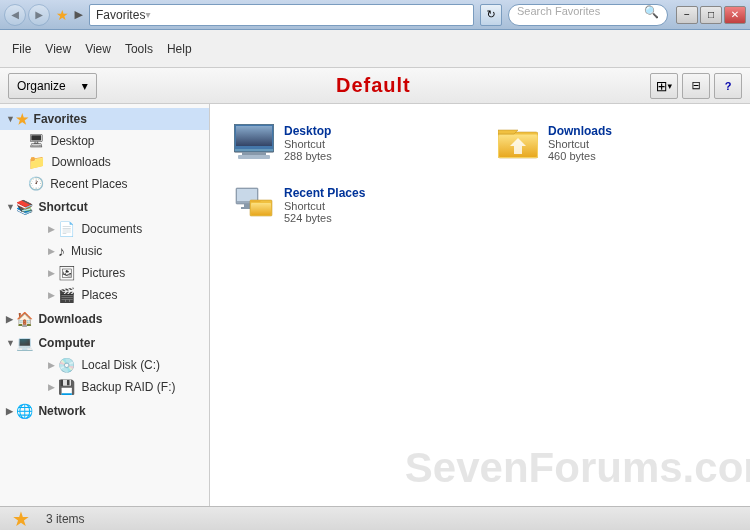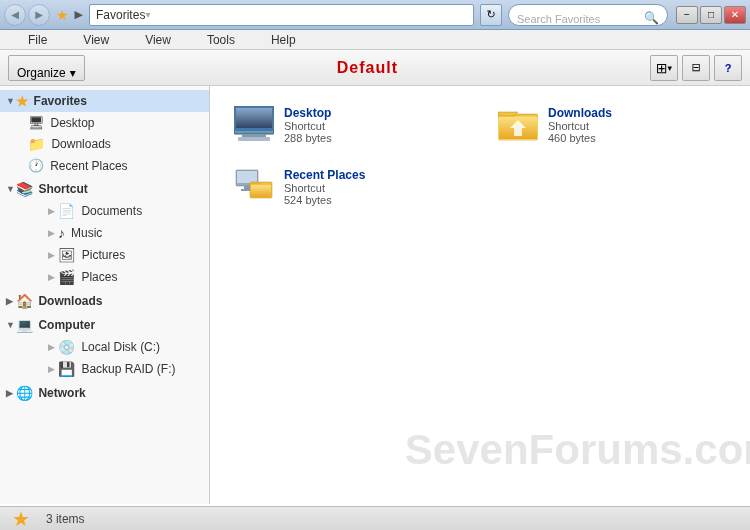--- a/index.html
+++ b/index.html
@@ -77,21 +77,21 @@
     .search-box {
       width: 160px;
       height: 22px;
       border: 1px solid #7a9cbf;
       border-radius: 11px;
       background: #fff;
       padding: 0 8px;
       font-size: 11px;
       color: #aaa;
       display: flex;
-      align-items: flex-end;
+      align-items: flex-start;
       justify-content: space-between;
     }
     .title-bar-controls {
       display: flex;
       gap: 2px;
       margin-left: 8px;
     }
     .ctrl-btn {
       width: 22px;
       height: 18px;
@@ -105,26 +105,26 @@
       font-size: 10px;
     }
     .ctrl-btn.close {
       background: linear-gradient(to bottom, #f08080, #c04040);
       color: white;
     }
 
     
     .menu-bar {
       background: #f0f0f0;
-      height: 20px;
-      display: flex;
-      align-items: center;
-      padding: 0 24px;
+      height: 38px;
+      display: flex;
+      align-items: center;
+      padding: 0 8px;
       border-bottom: 1px solid #ccc;
-      gap: 28px;
+      gap: 6px;
     }
     .menu-item {
       font-size: 12px;
       color: #333;
       cursor: pointer;
       padding: 2px 4px;
     }
 
     
     .toolbar {
@@ -138,27 +138,27 @@
     }
     .organize-btn {
       height: 26px;
       border: 1px solid #aaa;
       background: linear-gradient(to bottom, #f5f5f5, #e0e0e0);
       border-radius: 2px;
       padding: 0 8px;
       font-size: 12px;
       cursor: pointer;
       display: flex;
-      align-items: flex-end;
-      gap: 4px;
+      align-items: center;
+      gap: 16px;
     }
     .toolbar-title {
       flex: 1;
       text-align: center;
-      font-size: 16px;
+      font-size: 20px;
       font-weight: bold;
       color: #cc0000;
       letter-spacing: 1px;
     }
     .toolbar-icons {
       display: flex;
       gap: 4px;
       align-items: center;
     }
     .toolbar-icon-btn {

